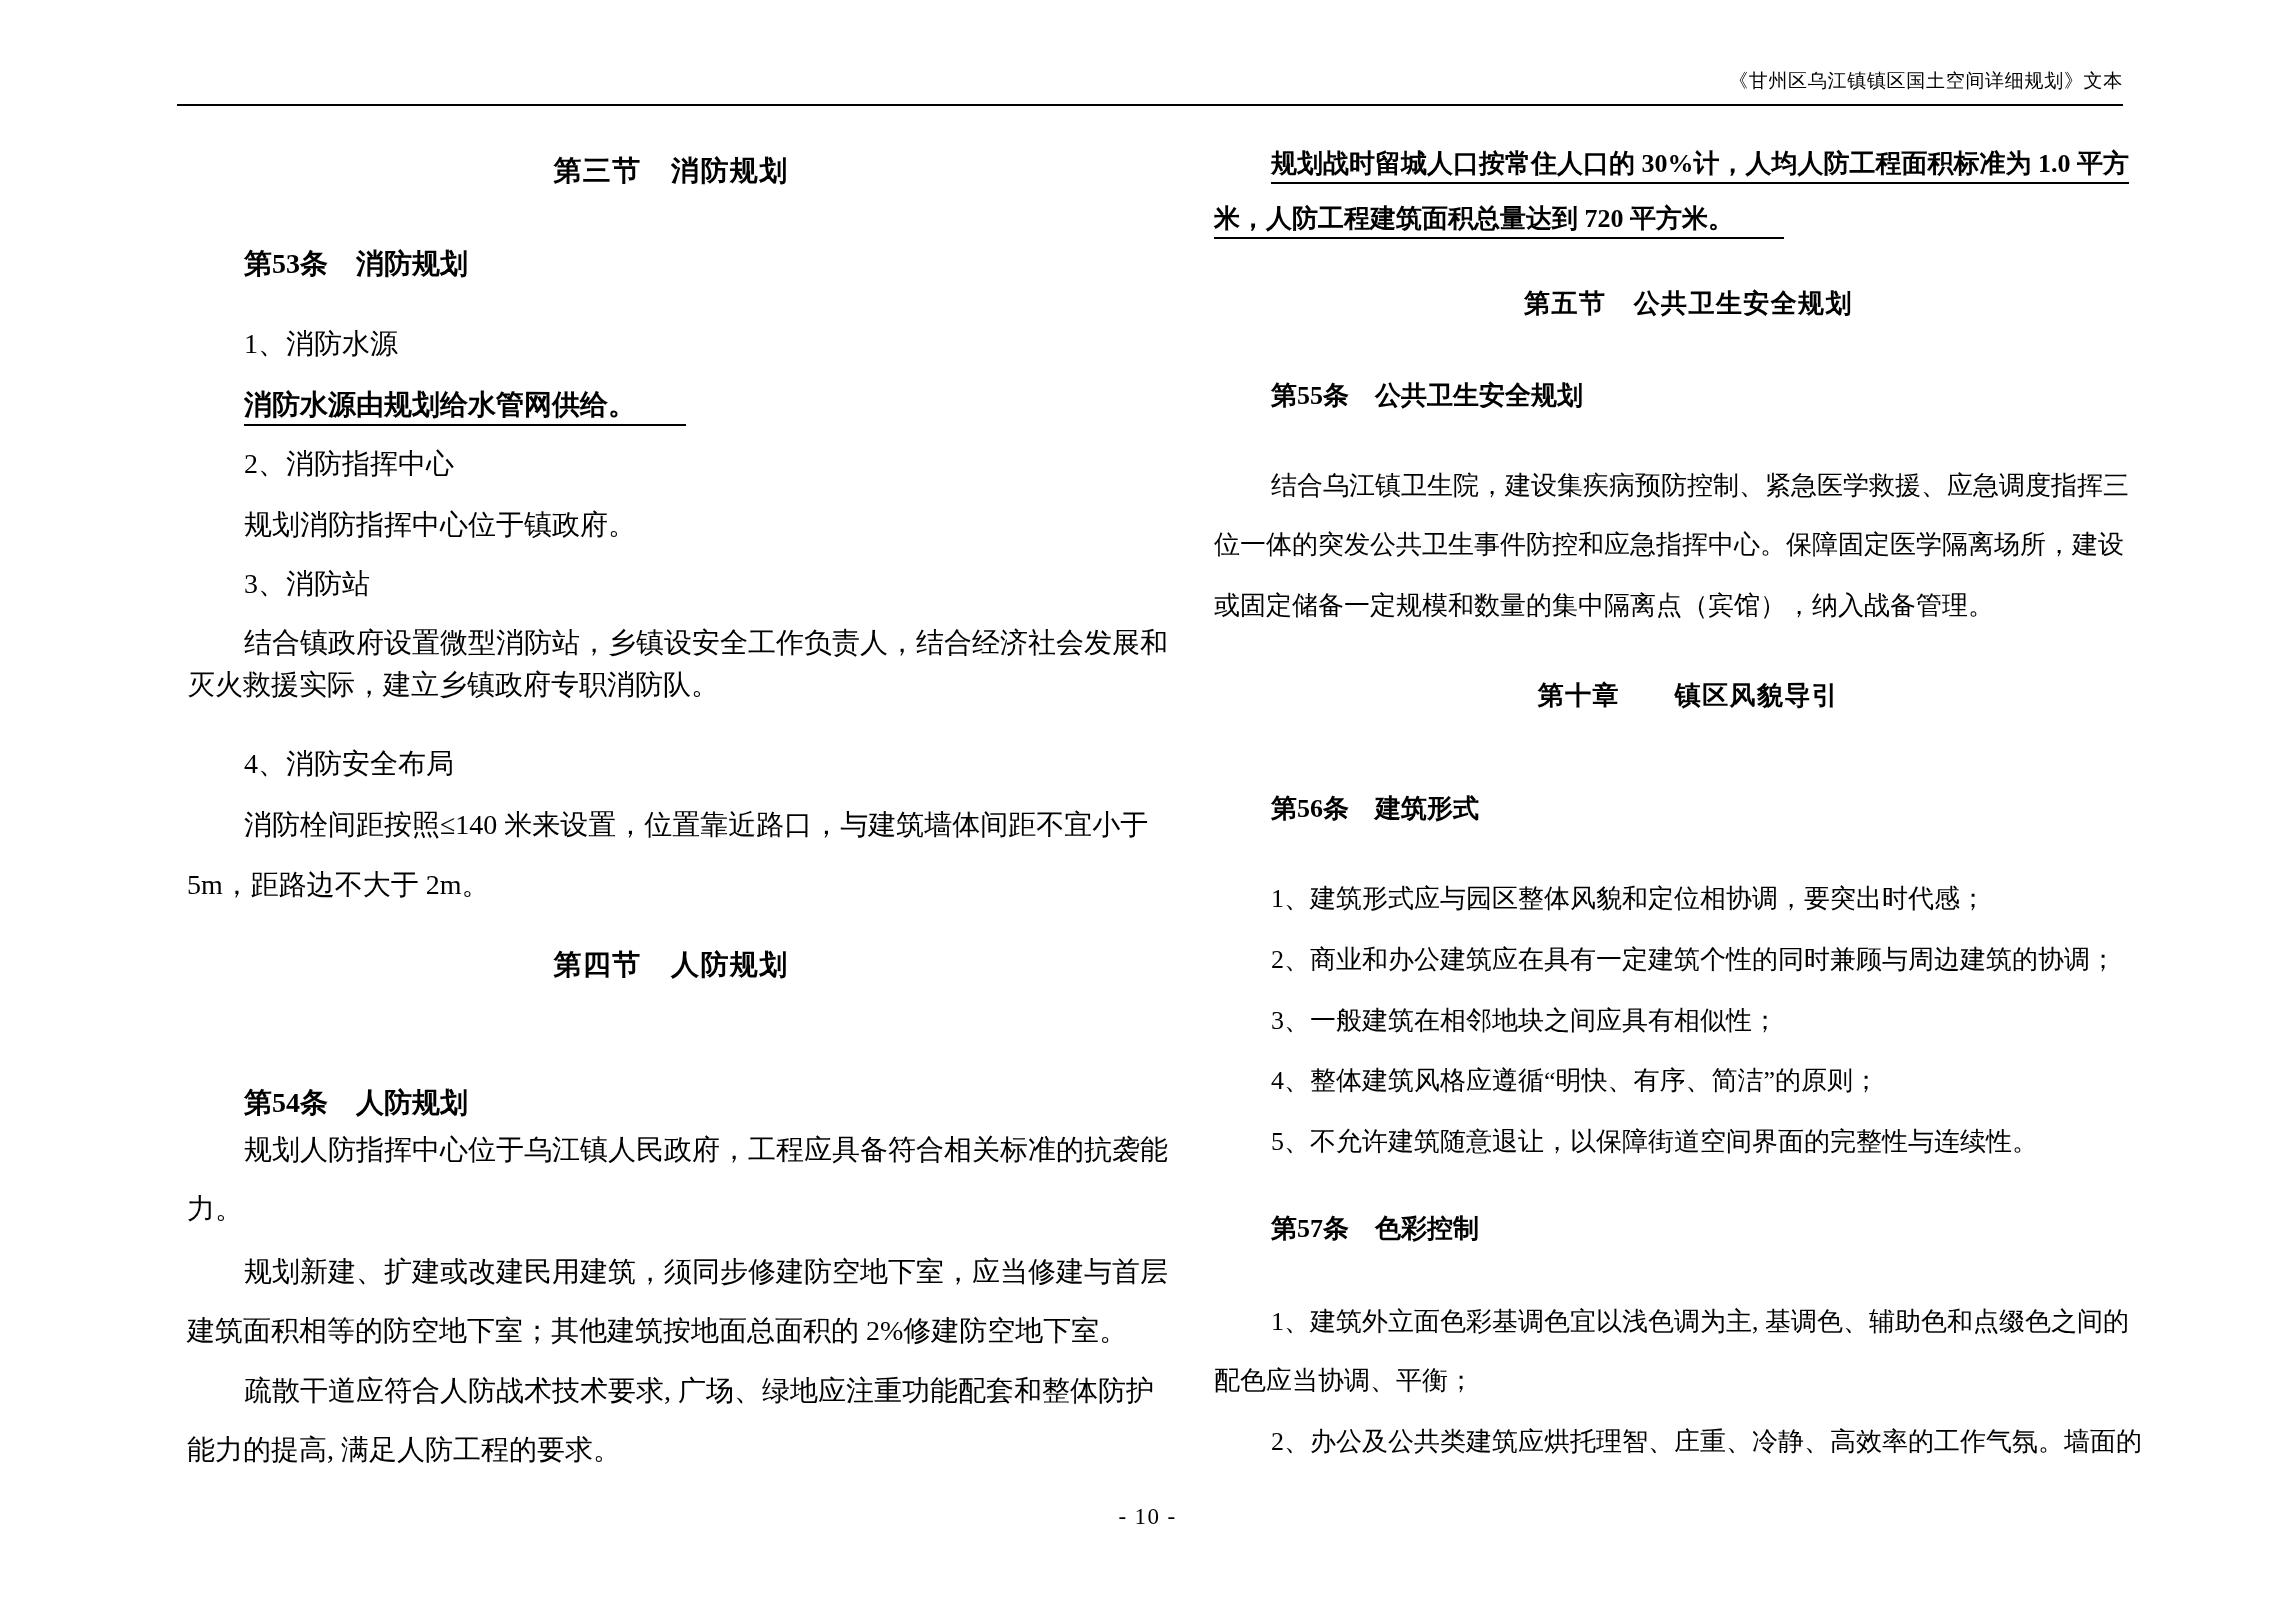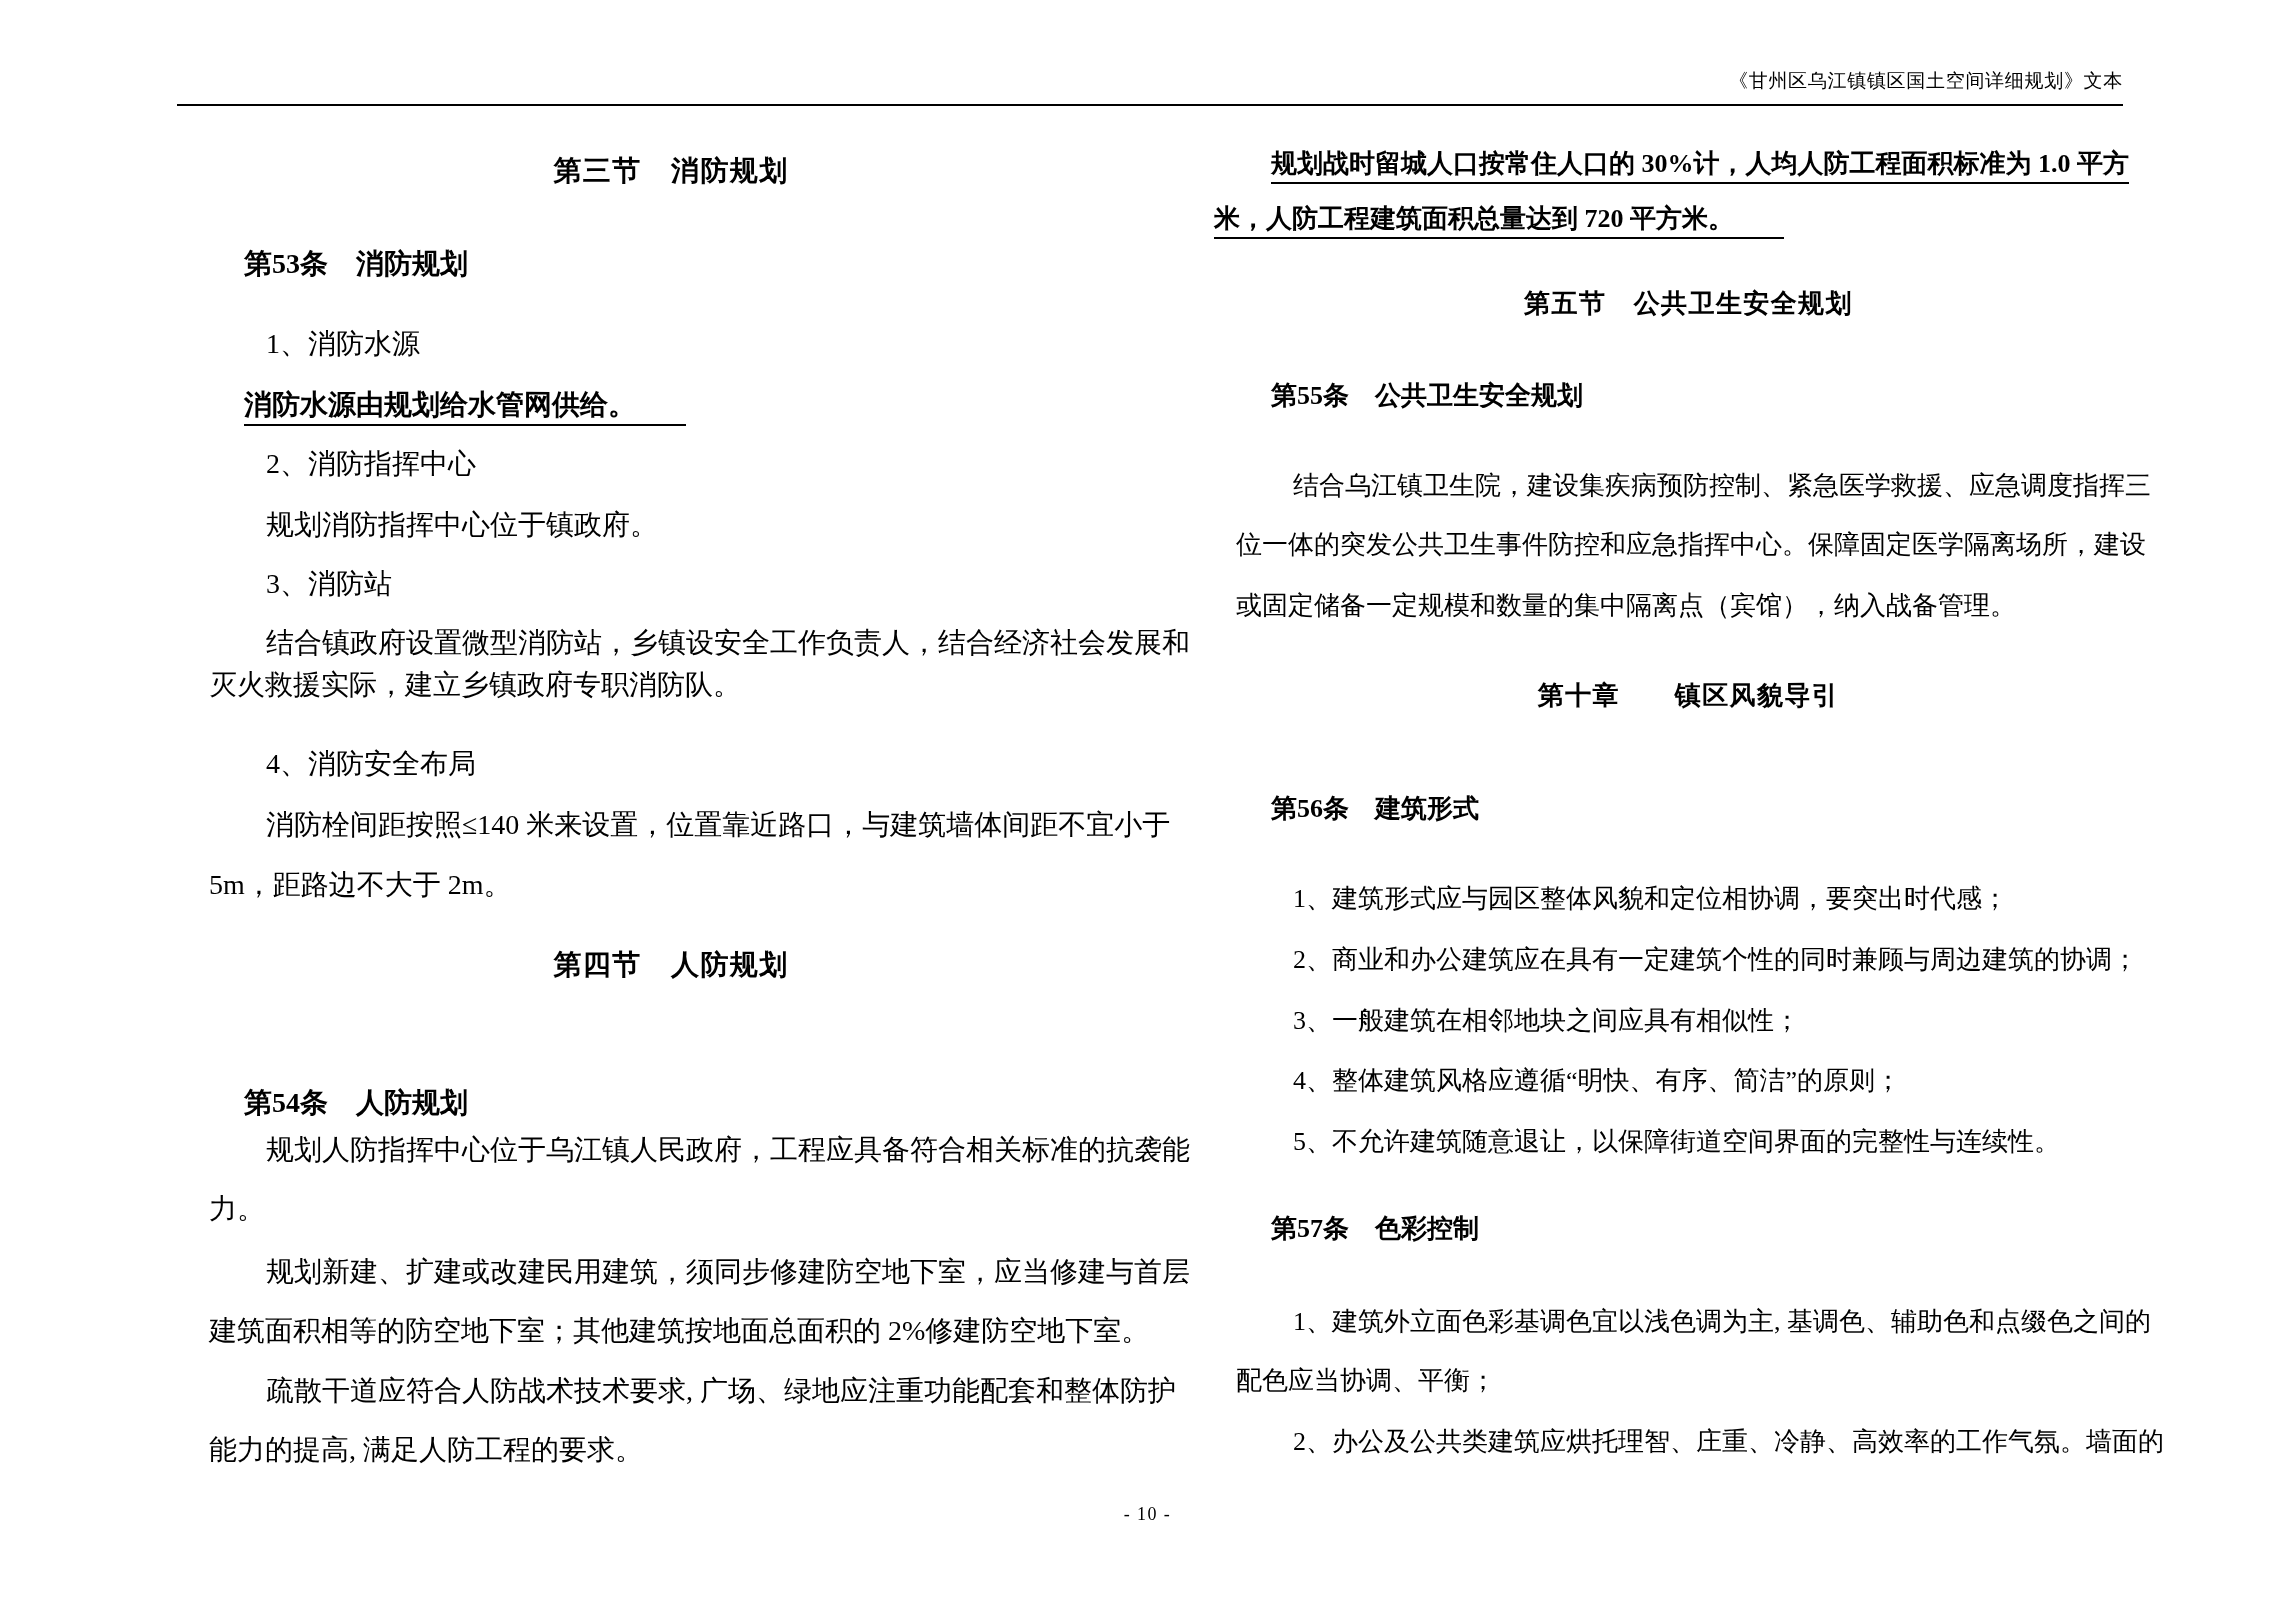--- a/index.html
+++ b/index.html
@@ -25,41 +25,41 @@
   #left-column{left:187px;width:968px;}
   #right-column{left:1214px;width:949px;}
   
   .ln{
     position:absolute;left:0;width:100%;
     white-space:nowrap;line-height:1.25;
   }
   #left-column .ln{font-size:28px;}
   #right-column .ln{font-size:26px;}
   .indent1{padding-left:57px;box-sizing:border-box;}
-  .body-line{font-weight:normal;margin-left:22px;}
+  .body-line{font-weight:normal;}
   .article-title{font-weight:bold;font-size:28.5px;}
   .section-heading{
     text-align:center;font-weight:bold;font-size:33px;
     letter-spacing:1.4px;padding-left:0 !important;
   }
   .chapter-heading{
     text-align:center;font-weight:bold;font-size:42px;
     font-family:"Liberation Sans","DejaVu Sans",sans-serif;
     letter-spacing:1.4px;padding-left:0 !important;
   }
   .emphasis-underline span{
     font-weight:bold;
     border-bottom:2.8px solid #000;
     padding-bottom:4.2px;
   }
   .emphasis-underline span.bu-pad{padding-right:50px;}
   
   #footer-page-number{
     position:absolute;top:1504px;left:0;width:100%;
-    text-align:center;font-size:18px;letter-spacing:1.4px;
+    text-align:center;font-size:23px;letter-spacing:1.4px;
   }
 </style>
 </head>
 <body>
 
 <div id="page">
   <div id="header-title">《甘州区乌江镇镇区国土空间详细规划》文本</div>
   <div id="header-rule"></div>
 
   <div id="left-column" class="column">

